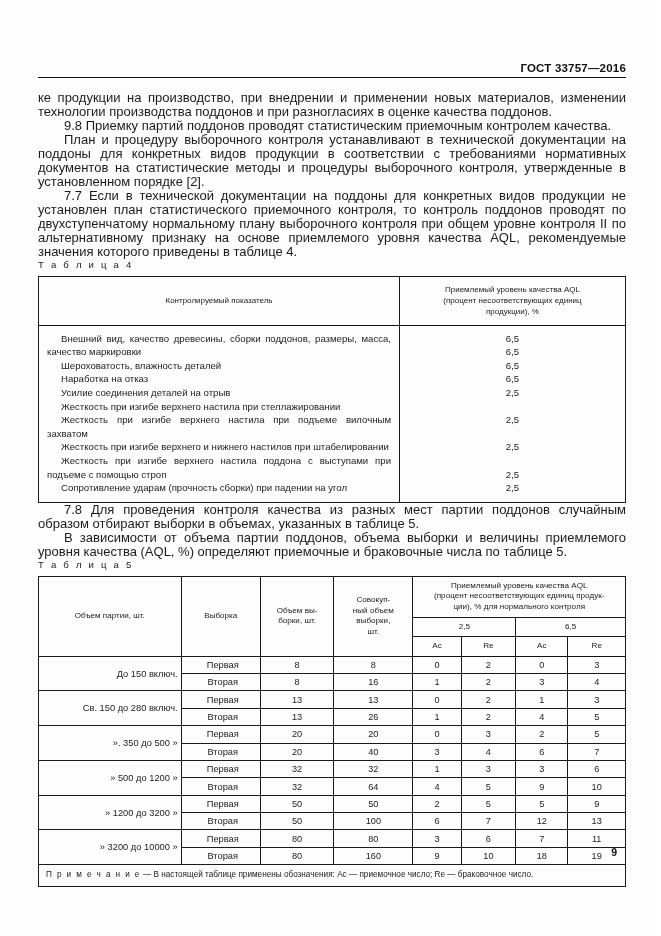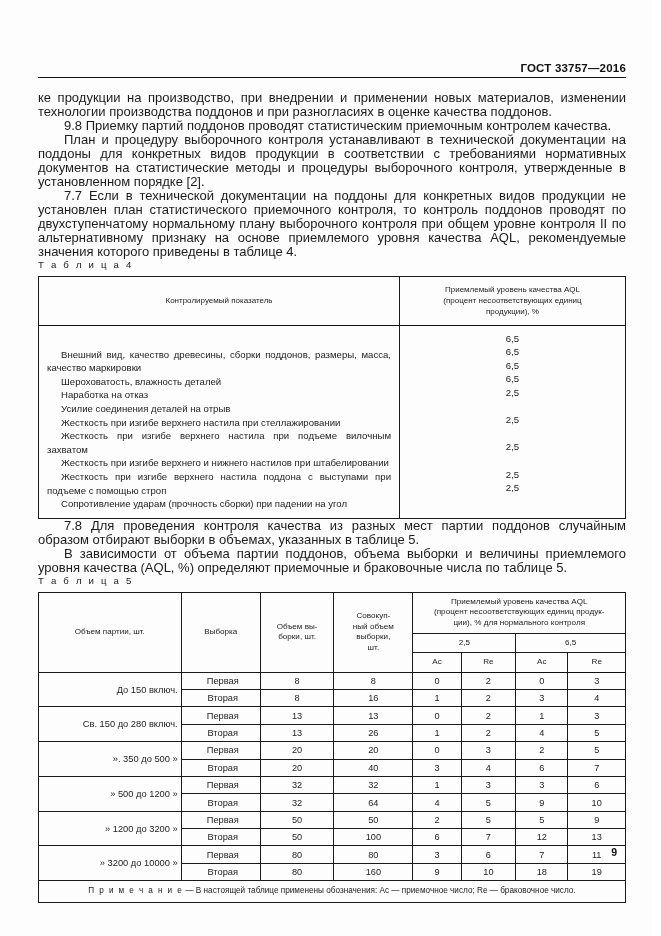--- a/index.html
+++ b/index.html
@@ -81,21 +81,21 @@
   
   .t4 { table-layout: fixed; }
   .t4 .hd {
     text-align: center;
     font-size: 8.0px;
     line-height: 11.2px;
     padding: 7px 6px;
     border-bottom: 1.4px solid #111;
   }
   .t4 .itemcell {
-    padding: 22px 8px 7px 8px;
+    padding: 6px 8px 7px 8px;
     font-size: 9.6px;
     line-height: 13.6px;
     text-align: justify;
     margin-top: 28px;
   }
   .t4 .itemcell p {
     margin: 0;
     text-indent: 14px;
   }
   .t4 .valcell {
@@ -125,21 +125,21 @@
     padding-left: 7px;
     font-size: 9.3px;
   }
   .t5 td.samplecol {
     text-align: center;
     padding-left: 7px;
     font-size: 9.3px;
   }
   .t5 .thickline { border-bottom: 1.4px solid #111; }
   .t5 .note {
-    text-align: center;
+    text-align: left;
     font-size: 8.2px;
     line-height: 11.6px;
     padding: 4px 7px 5px 7px;
   }
   .t5 .note .nt-lead {
     letter-spacing: 1.4px;
   }
 
   .page-num {
     position: absolute;

